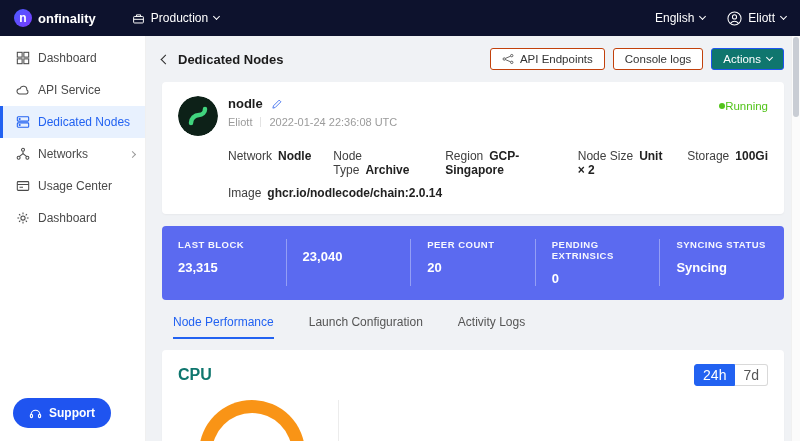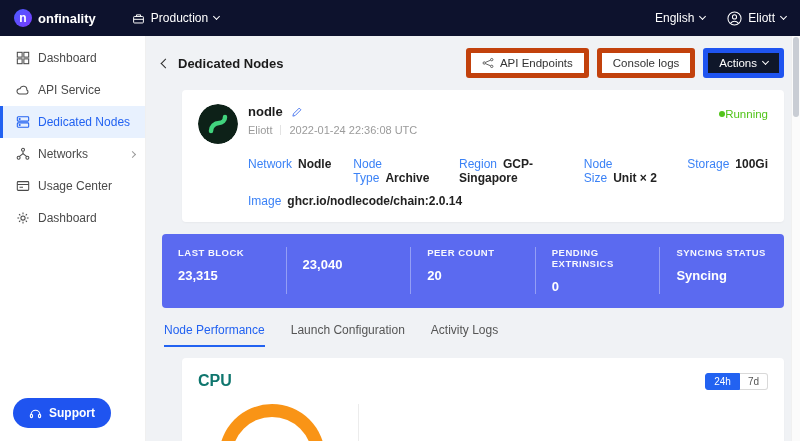--- a/index.html
+++ b/index.html
@@ -27,59 +27,59 @@
   .chev-right { margin-left:auto; width:5px; height:5px; border-right:1.3px solid #9a9a9a; border-bottom:1.3px solid #9a9a9a; transform:rotate(-45deg); }
   .support-btn { position:absolute; left:13px; bottom:13px; background:#1f54f0; color:#fff; border:none; border-radius:17px; padding:8px 16px; font-size:12px; font-weight:bold; display:flex; align-items:center; gap:7px; cursor:pointer; }
   .support-btn svg { width:13px; height:13px; stroke:#fff; fill:none; stroke-width:1.4; }
 
   
   .main { flex:1; padding:10px 16px 0 16px; min-width:0; }
   .page-header { display:flex; align-items:center; margin:2px 0 12px; }
   .page-title { font-size:13px; font-weight:bold; color:#1b1b1b; display:flex; align-items:center; gap:9px; cursor:default; }
   .back-chev { width:7px; height:7px; border-left:1.7px solid #2b2b2b; border-bottom:1.7px solid #2b2b2b; transform:rotate(45deg); cursor:pointer; }
   .header-actions { margin-left:auto; display:flex; gap:8px; }
-  .btn { font-size:11.5px; padding:4px 11px; border:5px solid #c2410c; border-radius:3px; background:#fff; color:#333; display:flex; align-items:center; gap:6px; cursor:pointer; }
+  .btn { font-size:11.5px; padding:4px 11px; border:1px solid #c2410c; border-radius:3px; background:#fff; color:#333; display:flex; align-items:center; gap:6px; cursor:pointer; }
   .btn svg { width:12px; height:12px; stroke:#555; fill:none; stroke-width:1.2; }
-  .btn.primary { background:#0f172a; border-color:#1f54f0; color:#fff; }
-
-  .card { background:#fff; border-radius:4px; padding:14px 16px; box-shadow:0 1px 2px rgba(0,0,0,.04);margin-left:20px; }
+  .btn.primary { background:#0f766e; border-color:#1f54f0; color:#fff; }
+
+  .card { background:#fff; border-radius:4px; padding:14px 16px; box-shadow:0 1px 2px rgba(0,0,0,.04); }
 
   
   .node-top { display:flex; align-items:flex-start; }
   .avatar { width:40px; height:40px; border-radius:50%; overflow:hidden; flex:none; }
   .node-info { margin-left:10px; }
   .node-name-row { display:flex; align-items:center; gap:8px; }
   .node-name { font-size:13px; font-weight:bold; color:#1b1b1b; }
   .edit-icon { cursor:pointer; display:flex; }
   .node-sub { font-size:11px; color:#9b9b9b; margin-top:5px; display:flex; align-items:center; gap:8px; }
   .sub-divider { width:1px; height:10px; background:#e3e3e3; }
   .status { margin-left:auto; font-size:11.5px; color:#52c41a; display:flex; align-items:center; gap:0; margin-top:4px; }
   .status-dot { width:6px; height:6px; border-radius:50%; background:#52c41a; }
   .node-details { margin-left:50px; margin-top:13px; font-size:12px; display:flex; gap:22px; }
-  .detail .lbl { color:#3b82f6; margin-right:6px; }
+  .detail .lbl { color:#404040; margin-right:6px; }
   .detail .val { color:#222; font-weight:600; }
   .image-row { margin-left:50px; margin-top:9px; font-size:12px; }
 
   
   .stats-bar { margin-top:12px; background:#5b6af0; border-radius:4px; display:flex; color:#fff; padding:13px 0 14px; }
   .stat { flex:1; padding:0 16px; border-left:1px solid rgba(255,255,255,.35); }
   .stat:first-child { border-left:none; }
   .s-label { font-size:9.5px; font-weight:bold; letter-spacing:.5px; opacity:.95; }
   .s-value { font-size:13px; margin-top:10px; font-weight:600; }
 
   
   .tabs { display:flex; gap:26px; margin:15px 2px 0; font-size:12px; color:#555; }
-  .tab { padding-bottom:8px; cursor:pointer; border-bottom:2px solid transparent; }
+  .tab { padding-bottom:8px; cursor:pointer; border-bottom:2px solid transparent;margin-left:9px; }
   .tab.active { color:#2262f1; border-bottom-color:#2262f1; }
 
   
   .cpu-card { margin-top:11px; height:160px; }
   .cpu-head { display:flex; align-items:center; }
   .cpu-title { font-size:16px; font-weight:bold; color:#0f766e; }
-  .range-toggle { margin-left:auto; display:flex; font-size:10px; }
+  .range-toggle { margin-left:auto; display:flex; font-size:14px; }
   .range { padding:2px 8px; border:1px solid #d9d9d9; background:#fff; color:#555; cursor:pointer; }
   .range.active { background:#2262f1; border-color:#2262f1; color:#fff; }
   .range:first-child { border-radius:3px 0 0 3px; }
   .range:last-child { border-radius:0 3px 3px 0; border-left:none; }
   .chart-area { display:flex; margin-top:14px; }
   .donut-wrap { width:148px; display:flex; justify-content:center; flex:none; }
   .donut { width:106px; height:106px; border-radius:50%; position:relative; }
   .donut .hole { position:absolute; inset:13px; background:#fff; border-radius:50%; }
   .donut-label { position:absolute; inset:0; display:flex; align-items:center; justify-content:center; font-size:12px; color:#3a3a3a; z-index:1; }
   .v-divider { width:1px; background:#ececec; margin-left:12px; height:130px; }

